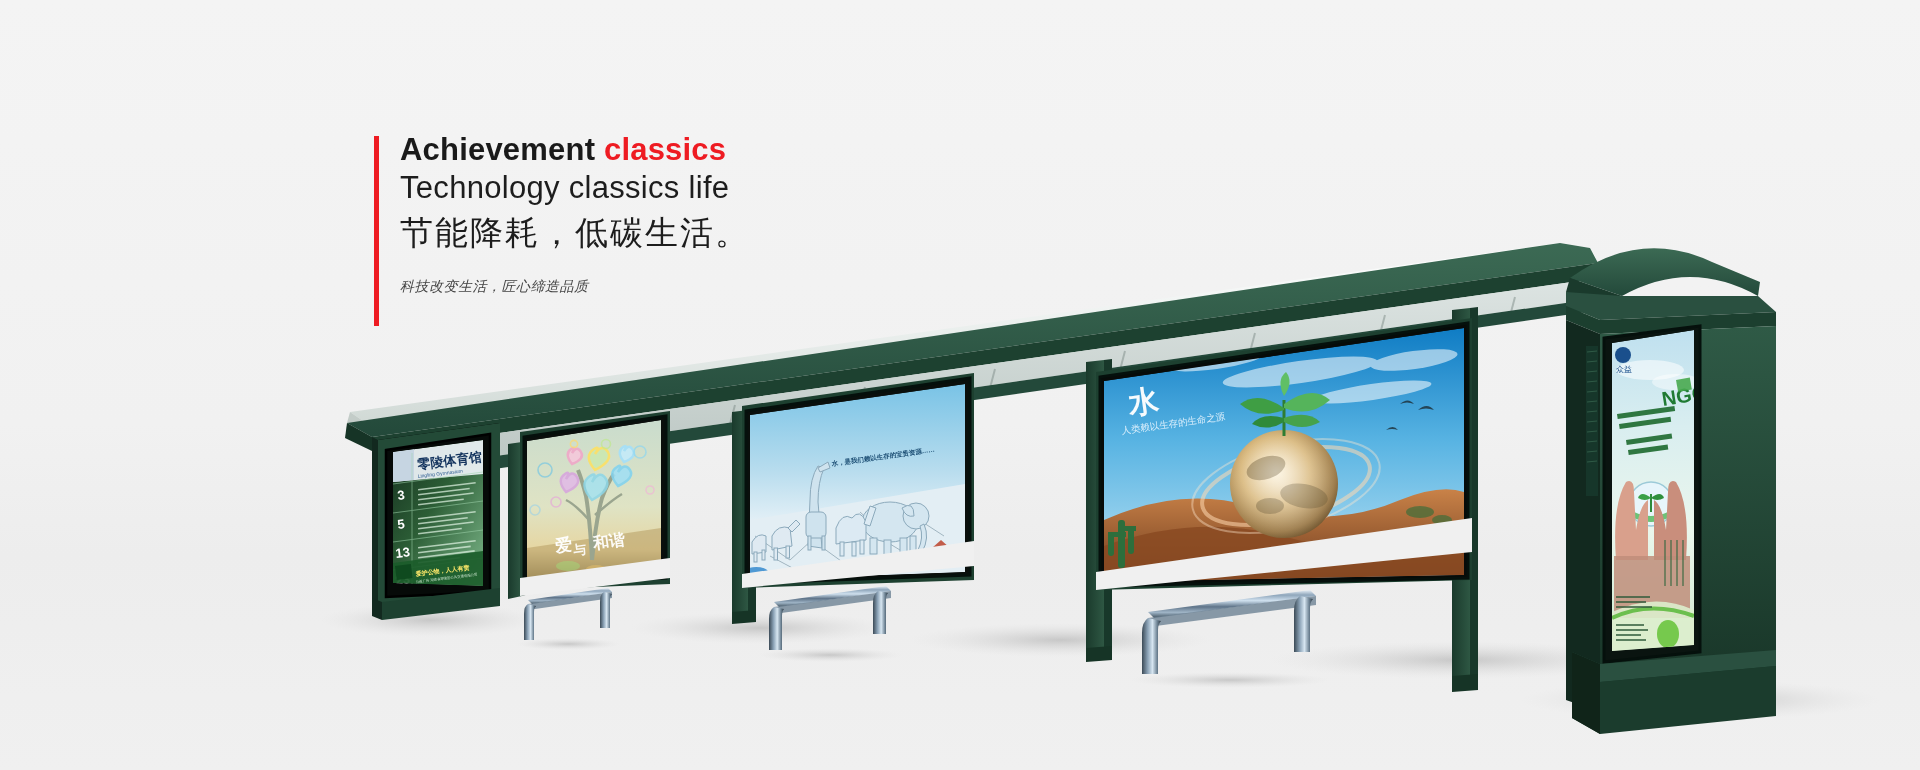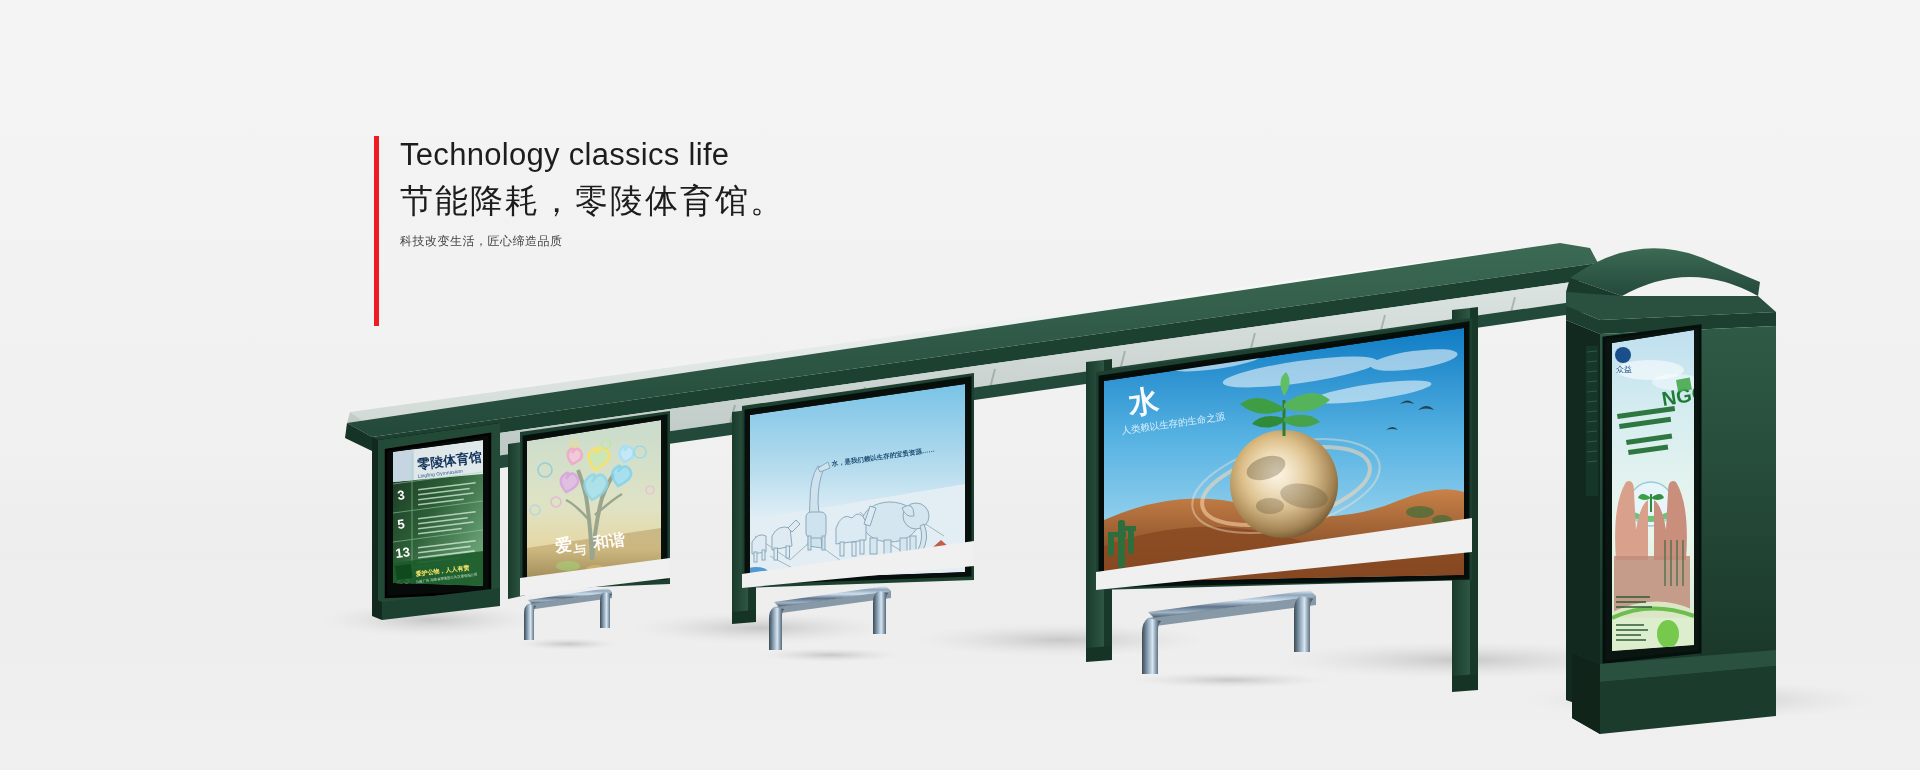--- a/index.html
+++ b/index.html
@@ -14,36 +14,37 @@
   
   #headline { position:absolute; left:374px; top:134px; width:620px; }
   #redbar { position:absolute; left:374px; top:136px; width:5px; height:190px; background:#ee1b22; }
   .hl-row1 { font-size:31px; font-weight:bold; letter-spacing:.2px; line-height:1.05;
              color:#1a1a1a; white-space:nowrap; margin-left:26px; }
   .hl-row1 .red { color:#ee1b22; }
   .hl-row2 { font-size:31px; font-weight:400; color:#1d1d1d; line-height:1.35;
              margin-left:26px; white-space:nowrap; letter-spacing:.3px; }
   .hl-row3 { font-size:33px; color:#1d1d1d; line-height:1.5; margin-left:26px;
              white-space:nowrap; letter-spacing:2px; font-weight:400; }
-  .hl-row4 { font-size:12px; color:#444; margin-left:26px; margin-top:8px;
-             white-space:nowrap; letter-spacing:.5px; }
+  .hl-row4 { font-size:14px; color:#444; margin-left:26px; margin-top:20px;
+             white-space:nowrap; letter-spacing:.5px;font-style:italic; }
 
   
   #shelter { position:absolute; left:0; top:0; width:1920px; height:770px; }
   svg.scene { position:absolute; left:0; top:0; width:1920px; height:770px; }
 </style>
 </head>
 <body>
 
 <div id="stage">
 
   <div id="redbar"></div>
   <div id="headline">
+    <div class="hl-row1"><span>Achievement </span><span class="red">classics</span></div>
     <div class="hl-row2">Technology classics life</div>
-    <div class="hl-row3">节能降耗，零陵体育馆。</div>
+    <div class="hl-row3">节能降耗，低碳生活。</div>
     <div class="hl-row4">科技改变生活，匠心缔造品质</div>
   </div>
 
   <div id="shelter">
   <svg class="scene" viewBox="0 0 1920 770">
     <defs>
       <linearGradient id="gGreenTop" x1="0" y1="0" x2="0" y2="1">
         <stop offset="0" stop-color="#3c6a54"></stop>
             <stop offset="1" stop-color="#23493a"></stop>
       </linearGradient>

